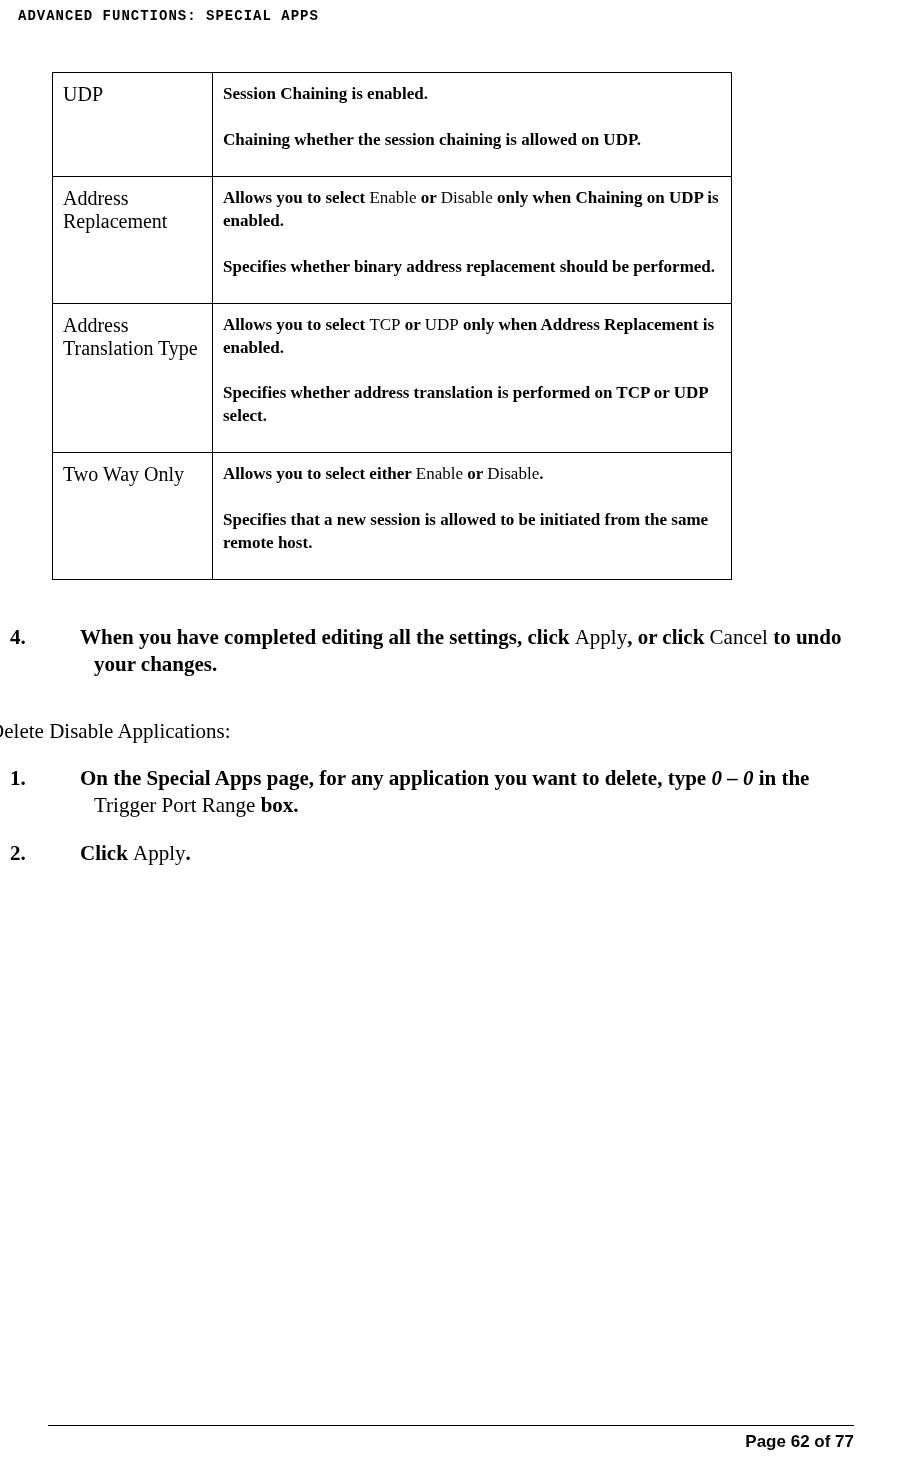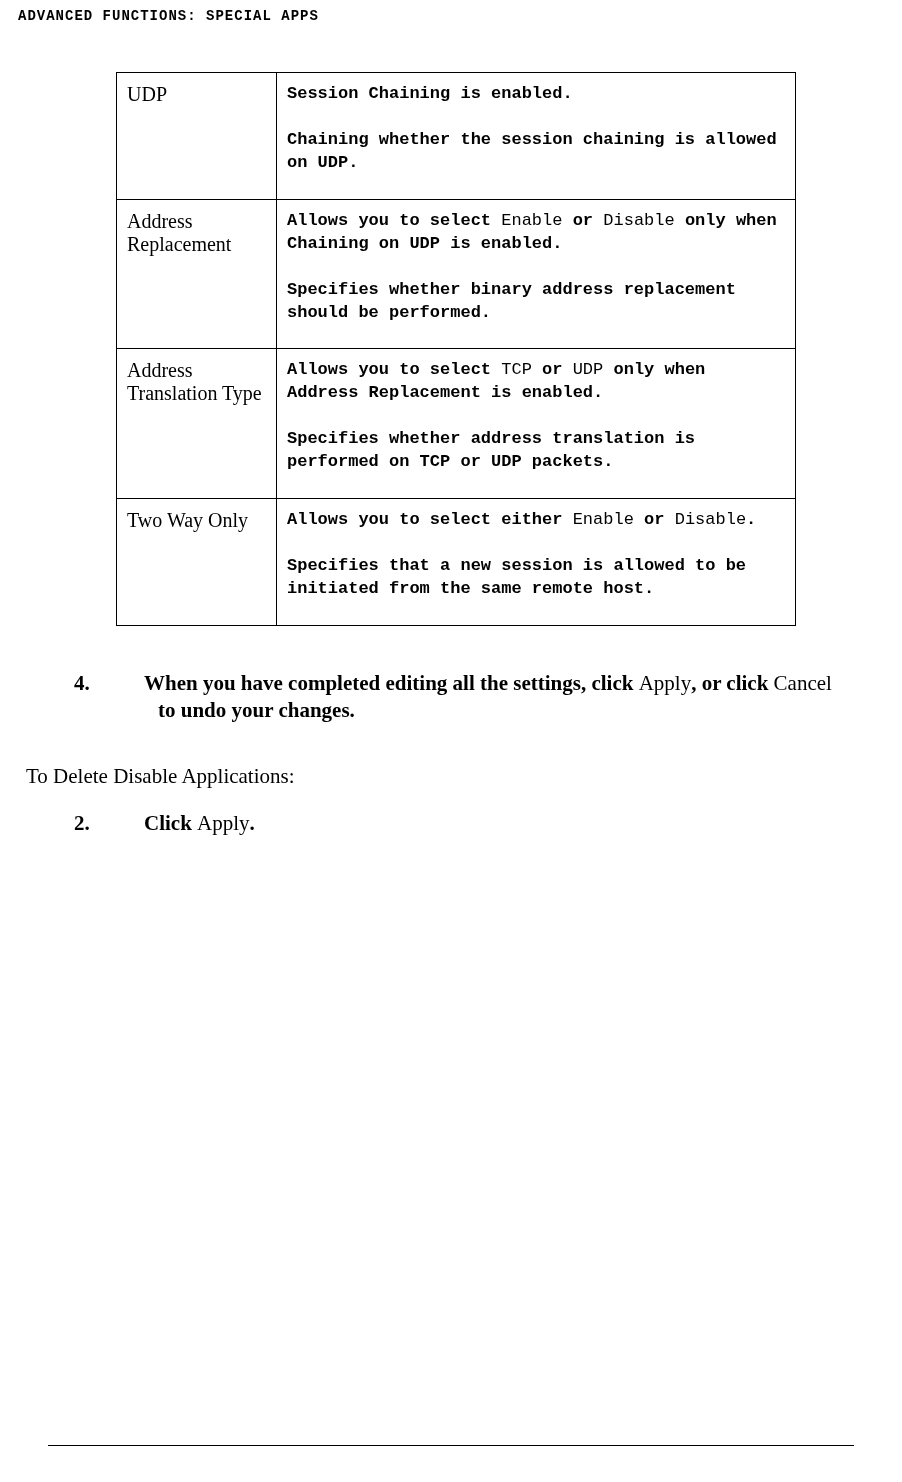--- a/index.html
+++ b/index.html
@@ -18,40 +18,40 @@
       padding: 0;
     }
     .header {
       font-family: Liberation Mono, monospace;
       font-weight: bold;
       font-size: 14px;
       letter-spacing: 1px;
       padding: 8px 0 0 18px;
     }
     .content {
-      padding: 0 60px 0 116px;
+      padding: 0 60px 0 52px;
     }
     table.settings {
       border-collapse: collapse;
       width: 680px;
       margin-top: 48px;
     }
     table.settings td {
       border: 1px solid black;
       padding: 10px 10px 24px 10px;
       vertical-align: top;
     }
     table.settings td.col1 {
       width: 160px;
       font-family: "Times New Roman", Times, serif;
       font-weight: normal;
       font-size: 20px;
     }
     table.settings td.col2 {
-      font-family: Liberation Mono, monospace;
+      font-family: Liberation Serif, serif;
       font-weight: bold;
       font-size: 17px;
       line-height: 1.35;
     }
     .nonbold-sans {
       font-weight: normal;
       text-align: center;
     }
     .step4 {
       margin-top: 44px;
@@ -132,21 +132,21 @@
         <div><span>Allows you to select </span><span class="nonbold-sans">Enable</span><span> or </span><span class="nonbold-sans">Disable</span><span> only when Chaining on UDP is enabled.</span></div>
         <br>
         <div>Specifies whether binary address replacement should be performed.</div>
       </td>
     </tr>
     <tr>
       <td class="col1">Address Translation Type</td>
       <td class="col2">
         <div><span>Allows you to select </span><span class="nonbold-sans">TCP</span><span> or </span><span class="nonbold-sans">UDP</span><span> only when Address Replacement is enabled.</span></div>
         <br>
-        <div>Specifies whether address translation is performed on TCP or UDP packets.</div>
+        <div>Specifies whether address translation is performed on TCP or UDP select.</div>
       </td>
     </tr>
     <tr>
       <td class="col1">Two Way Only</td>
       <td class="col2">
         <div><span>Allows you to select either </span><span class="nonbold-sans">Enable</span><span> or </span><span class="nonbold-sans">Disable</span><span>.</span></div>
         <br>
         <div>Specifies that a new session is allowed to be initiated from the same remote host.</div>
       </td>
     </tr>
@@ -158,21 +158,25 @@
       <li>
         <span class="num bold">4.</span><span class="bold">When you have completed editing all the settings, click </span><span>Apply</span><span class="bold">, or click </span><span>Cancel</span><span class="bold"> to undo your changes.</span>
       </li>
     </ol>
   </div>
 
   <div class="sub-heading">To Delete Disable Applications:</div>
 
   <ol class="steps">
     <li>
+      <span class="num bold">1.</span><span class="bold">On the Special Apps page, for any application you want to delete, type </span><span class="bold italic">0 – 0</span><span class="bold"> in the </span><span>Trigger Port Range</span><span class="bold"> box.</span>
+    </li>
+    <li>
       <span class="num bold">2.</span><span class="bold">Click </span><span>Apply</span><span class="bold">.</span>
     </li>
   </ol>
 
 </div>
 
 <div class="footer">
   <hr>
+  <div class="page">Page 62 of 77</div>
 </div>
 
 </body></html>

